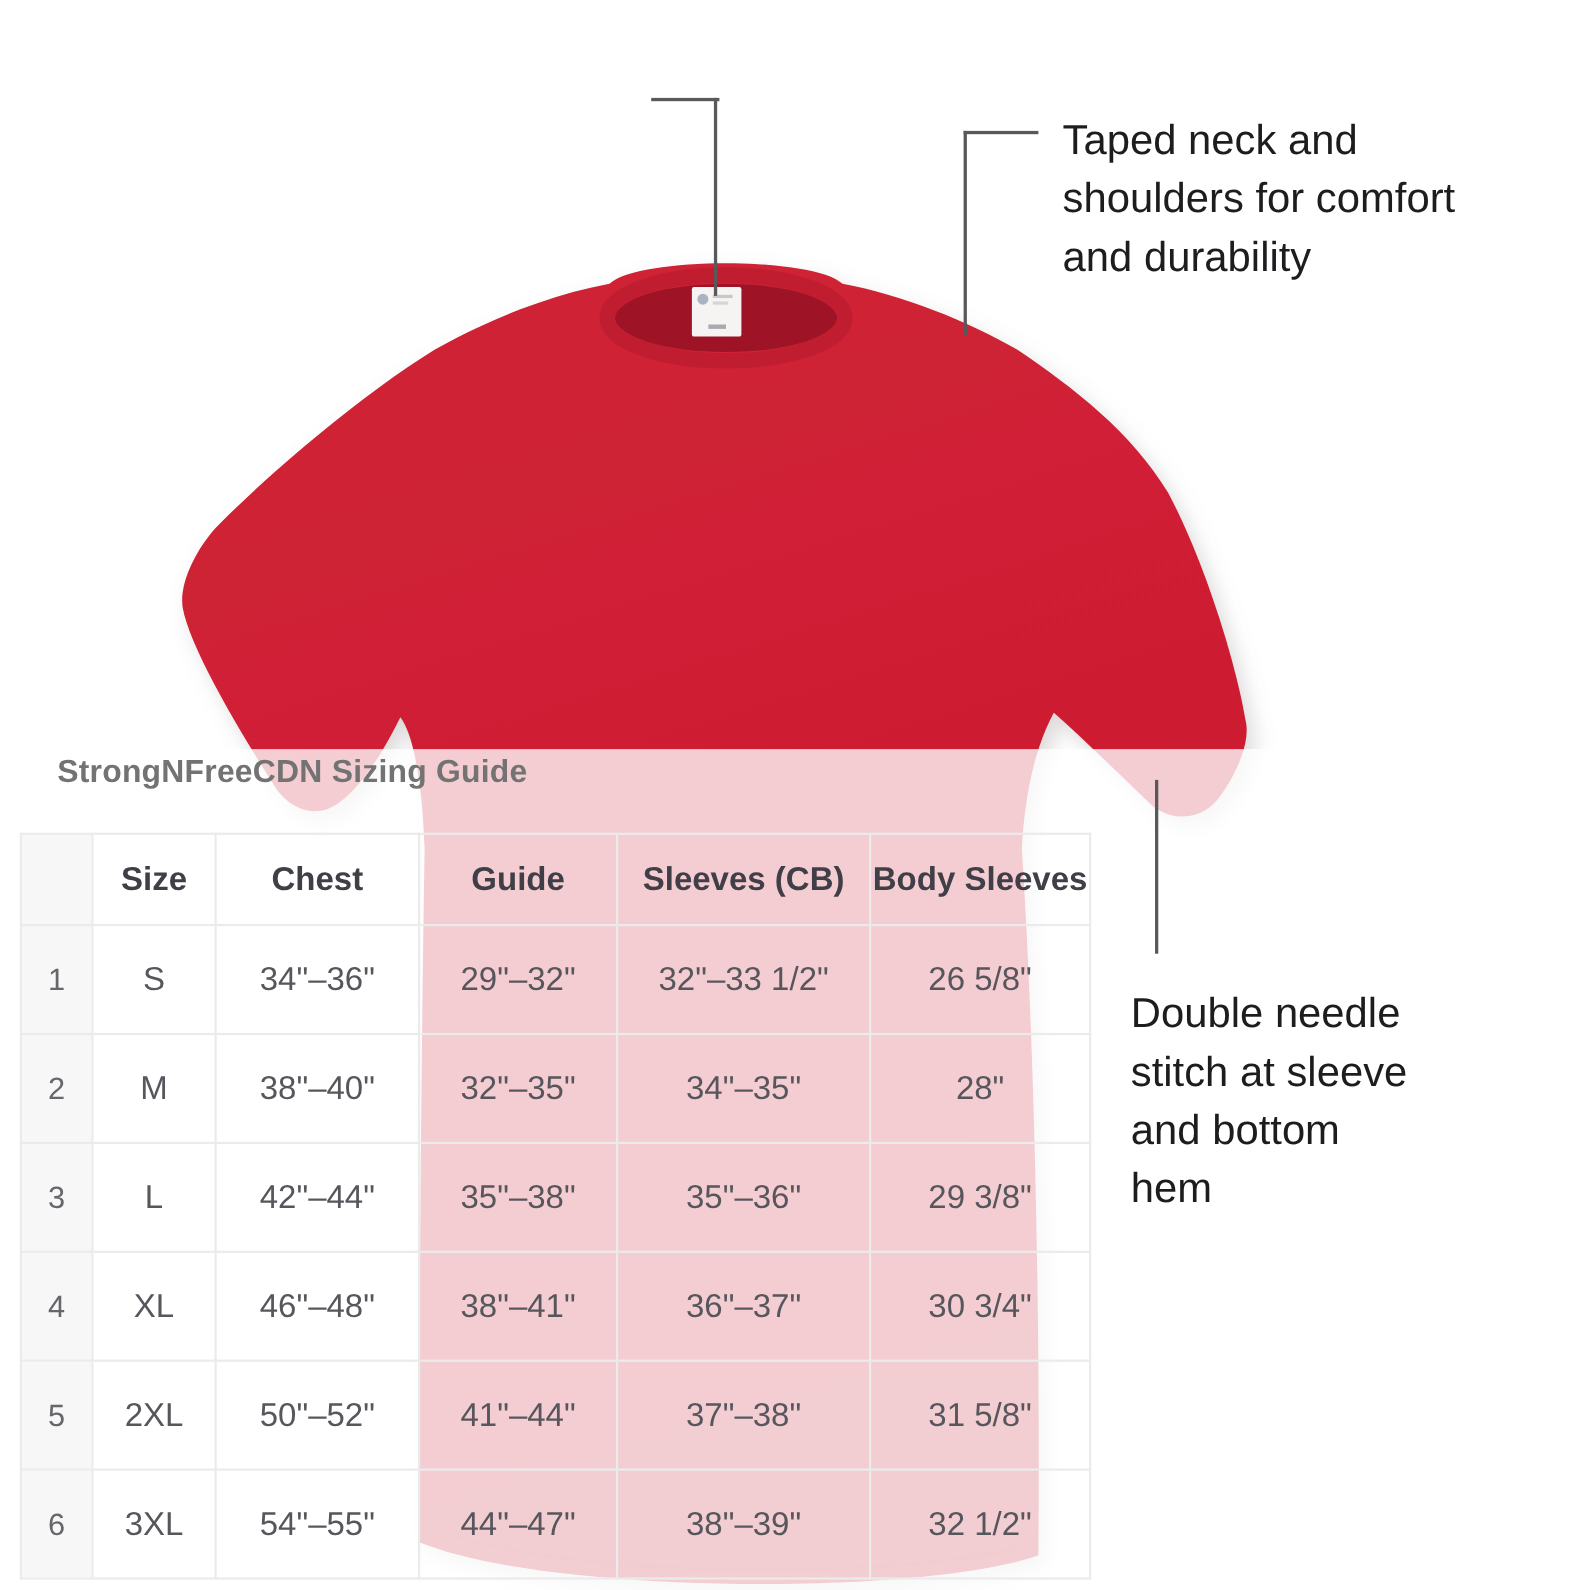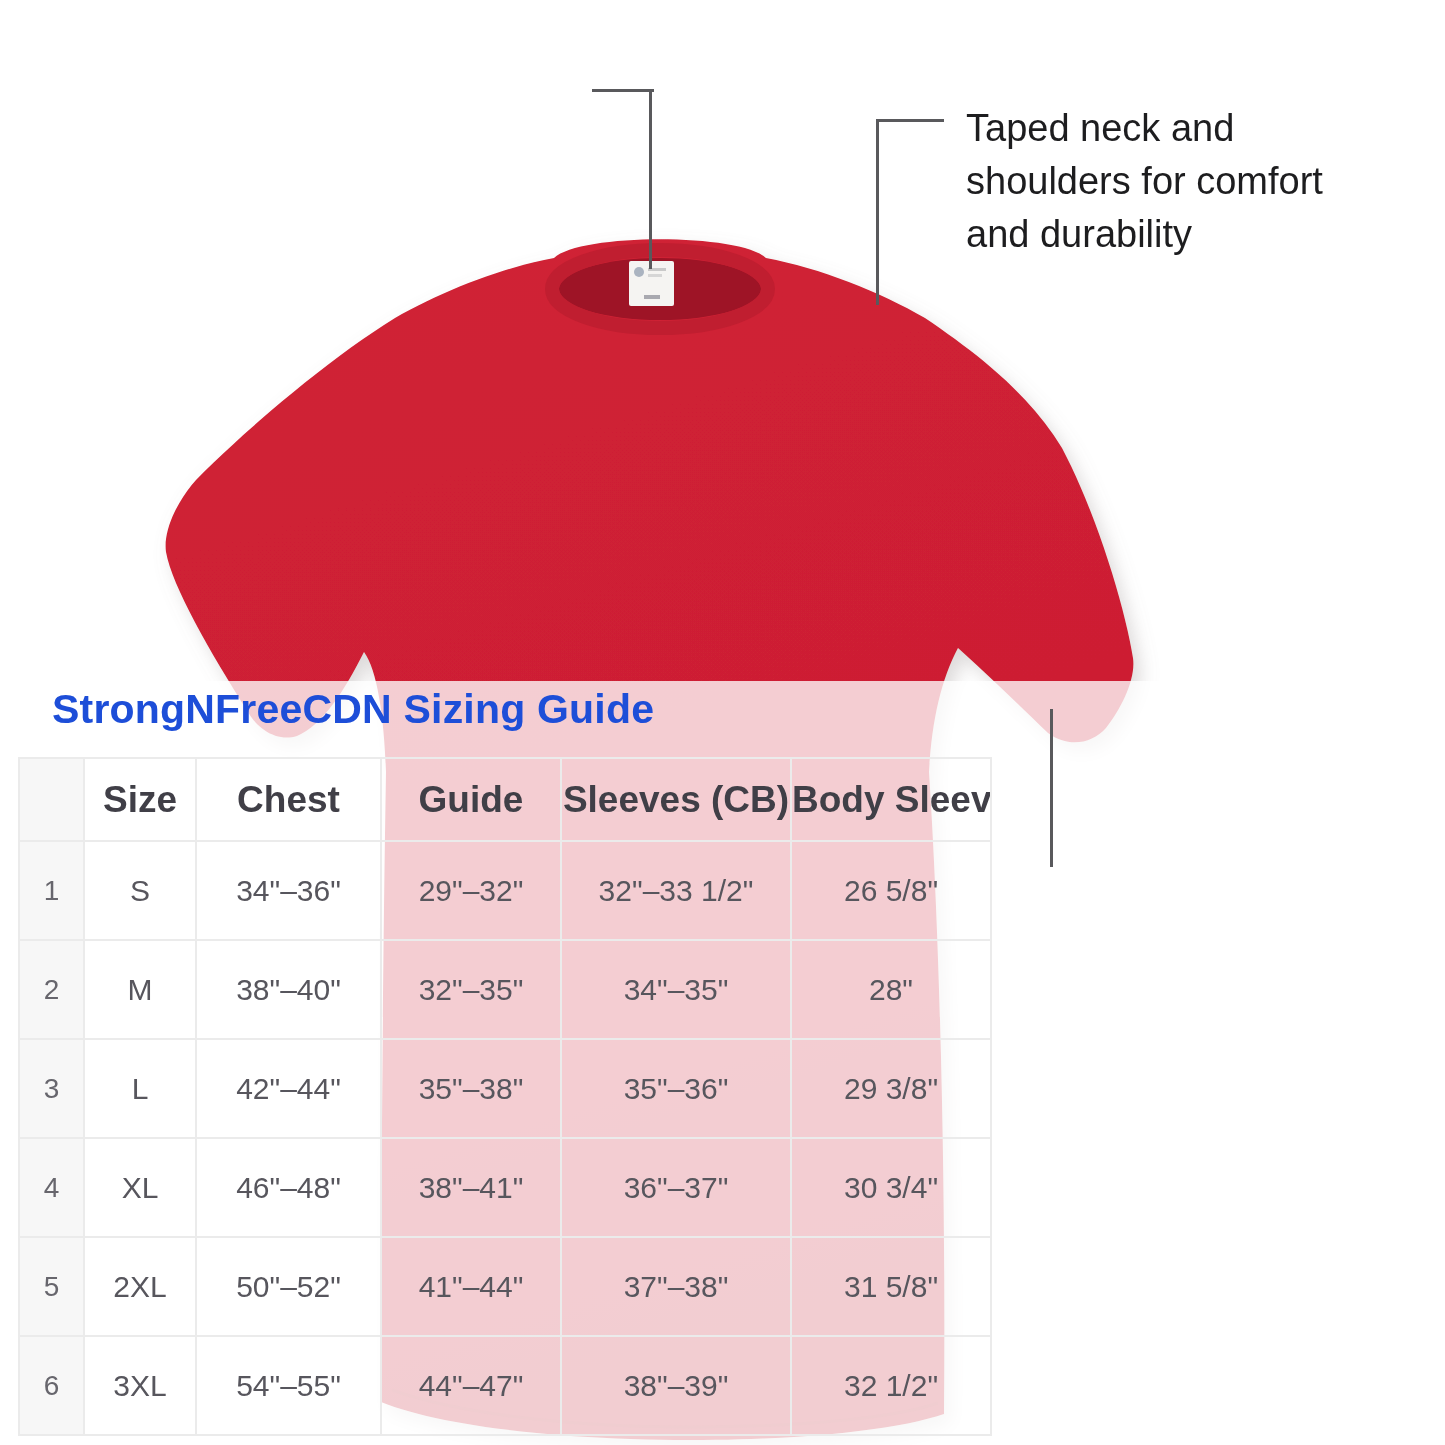--- a/index.html
+++ b/index.html
@@ -10,34 +10,34 @@
   
   #shirt-svg{position:absolute;left:0;top:0;z-index:1;}
   
   .overlay-panel{
     position:absolute;left:0;top:681px;right:0;bottom:0;
     background:rgba(255,255,255,0.78);z-index:2;
   }
   
   .guide-title{
     position:absolute;left:52px;top:686px;z-index:4;
-    font-size:41px;font-weight:bold;color:#1d4ed8;letter-spacing:0.2px;
+    font-size:29px;font-weight:bold;color:#737373;letter-spacing:0.2px;
   }
   table.sizing{
     position:absolute;left:18px;top:757px;z-index:3;
     width:972px;border-collapse:collapse;table-layout:fixed;
   }
   table.sizing th, table.sizing td{
     border:2px solid #ebebeb;text-align:center;vertical-align:middle;
     padding:0;background:transparent;overflow:hidden;white-space:nowrap;
   }
   table.sizing col.c0{width:65px;}  table.sizing col.c1{width:112px;}
   table.sizing col.c2{width:185px;} table.sizing col.c3{width:180px;}
   table.sizing col.c4{width:230px;} table.sizing col.c5{width:200px;}
-  table.sizing thead th{height:81px;font-size:37px;font-weight:bold;color:#403f47;}
+  table.sizing thead th{height:81px;font-size:30px;font-weight:bold;color:#403f47;}
   table.sizing tbody td{height:97px;font-size:30px;font-weight:normal;color:#57565d;}
   table.sizing th:first-child, table.sizing td:first-child{
     background:#f7f7f7;font-size:28px;color:#67666d;font-weight:normal;
   }
   
   .callout{
     position:absolute;z-index:5;color:#1d1d1f;font-size:38px;line-height:53px;
   }
   .callout div{white-space:nowrap;}
   .connector{position:absolute;background:#59595c;z-index:5;}
@@ -188,14 +188,20 @@
 
   <div class="callout" id="callout-tear">
   </div>
 
   <div class="callout" id="callout-taped">
     <div>Taped neck and</div>
     <div>shoulders for comfort</div>
     <div>and durability</div>
   </div>
 
+  <div class="callout" id="callout-needle">
+    <div>Double needle</div>
+    <div>stitch at sleeve</div>
+    <div>and bottom</div>
+    <div>hem</div>
+  </div>
 
 </div>
 
 </body></html>

